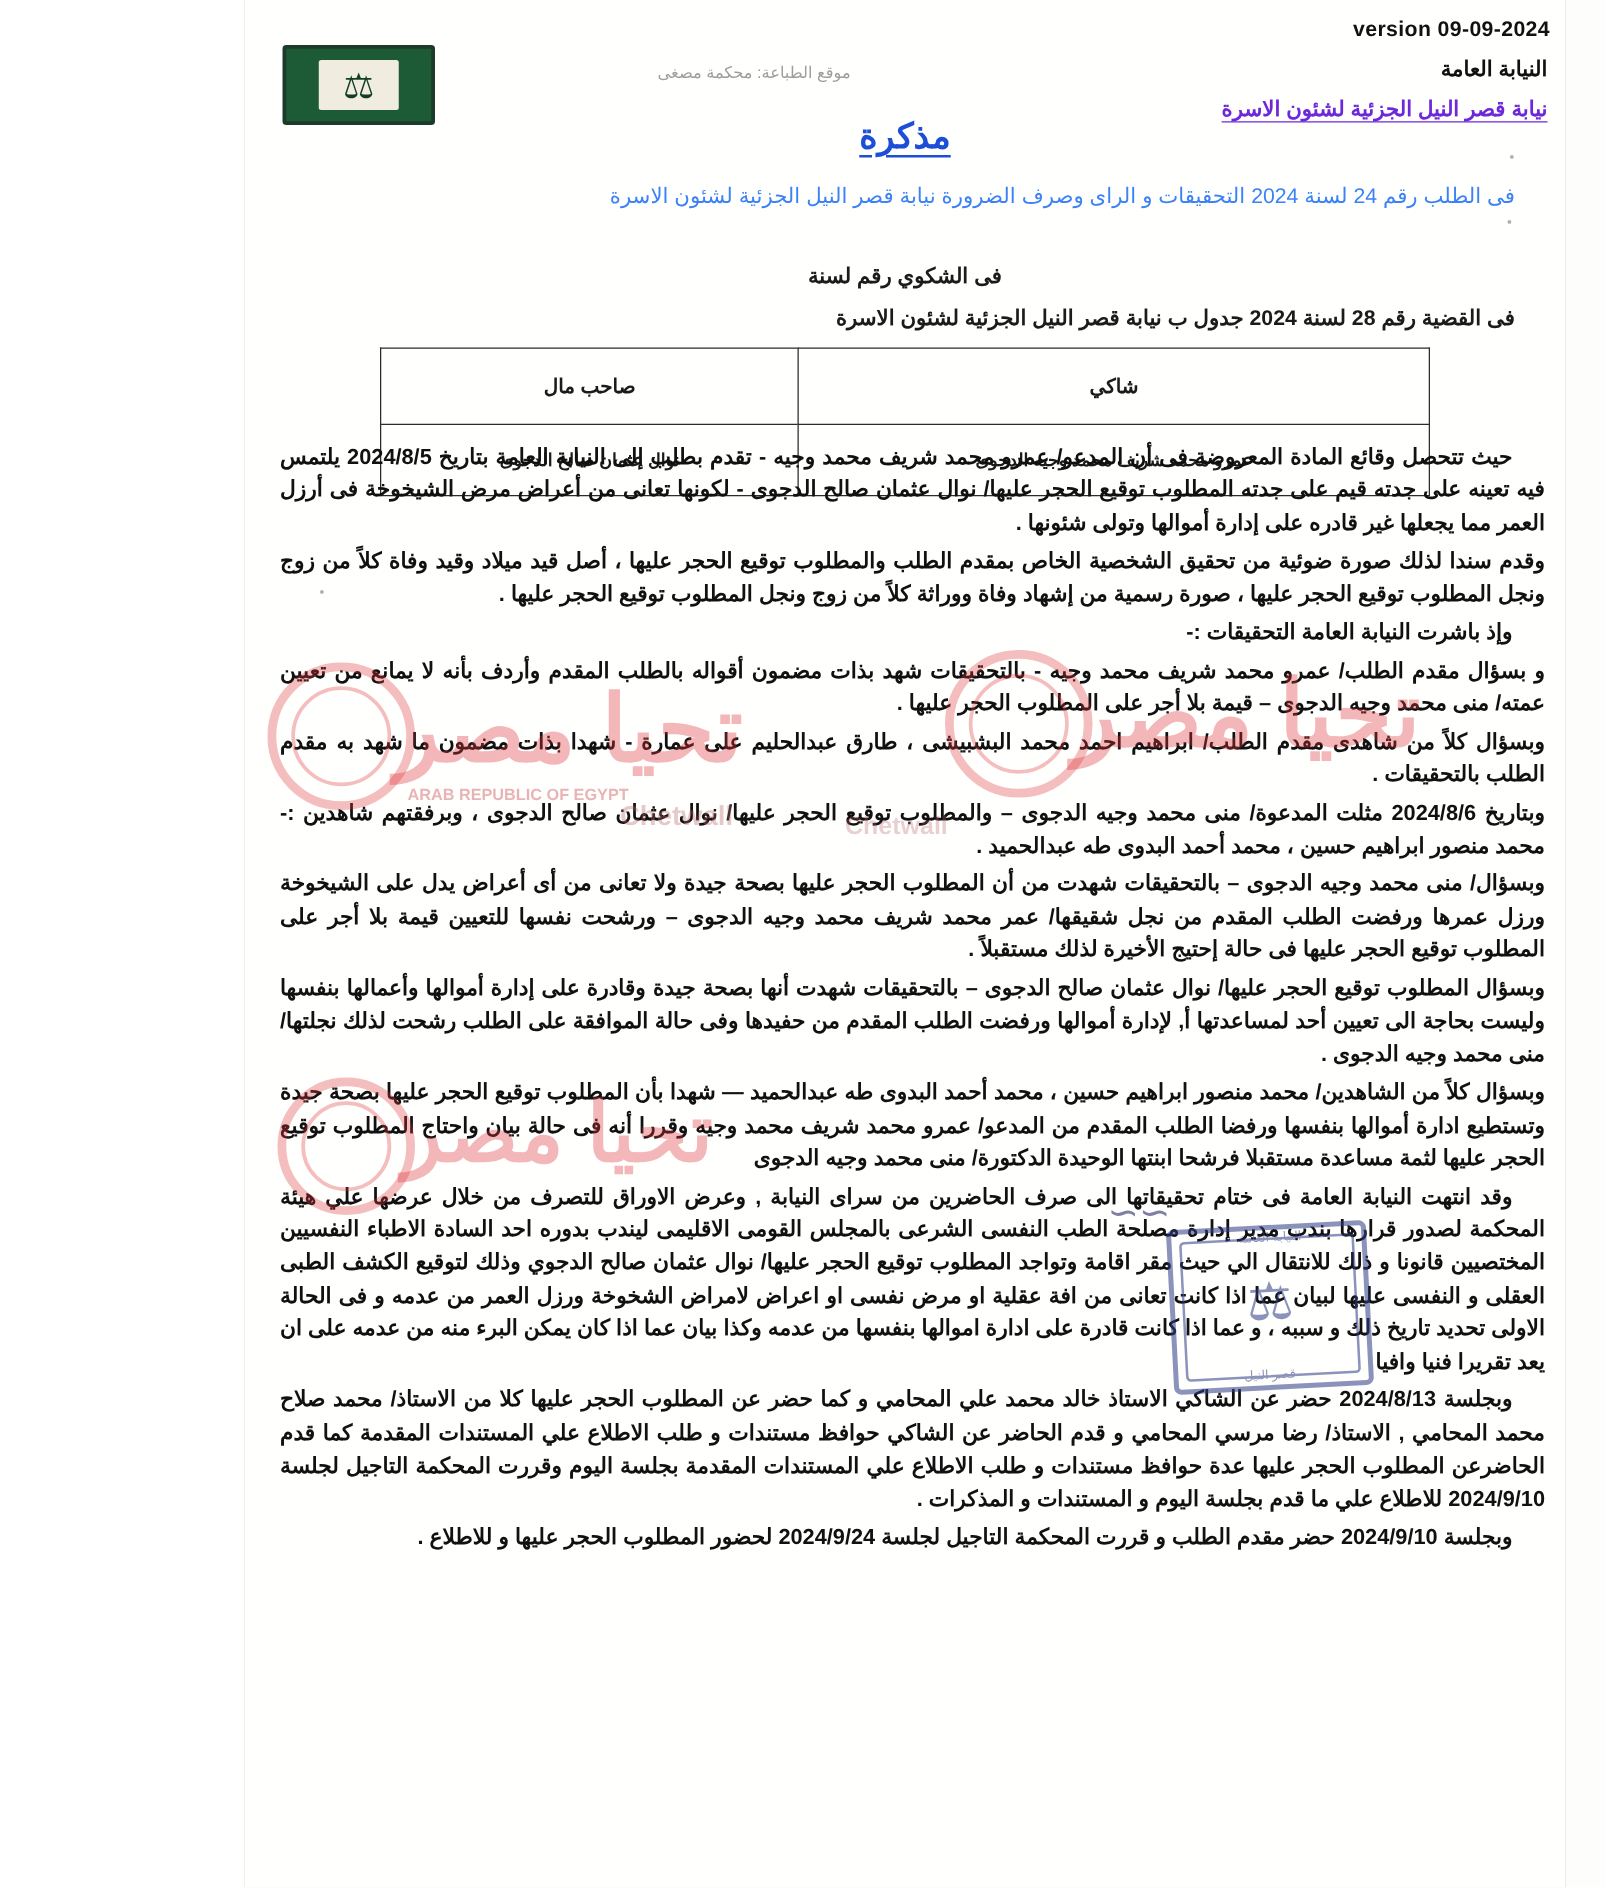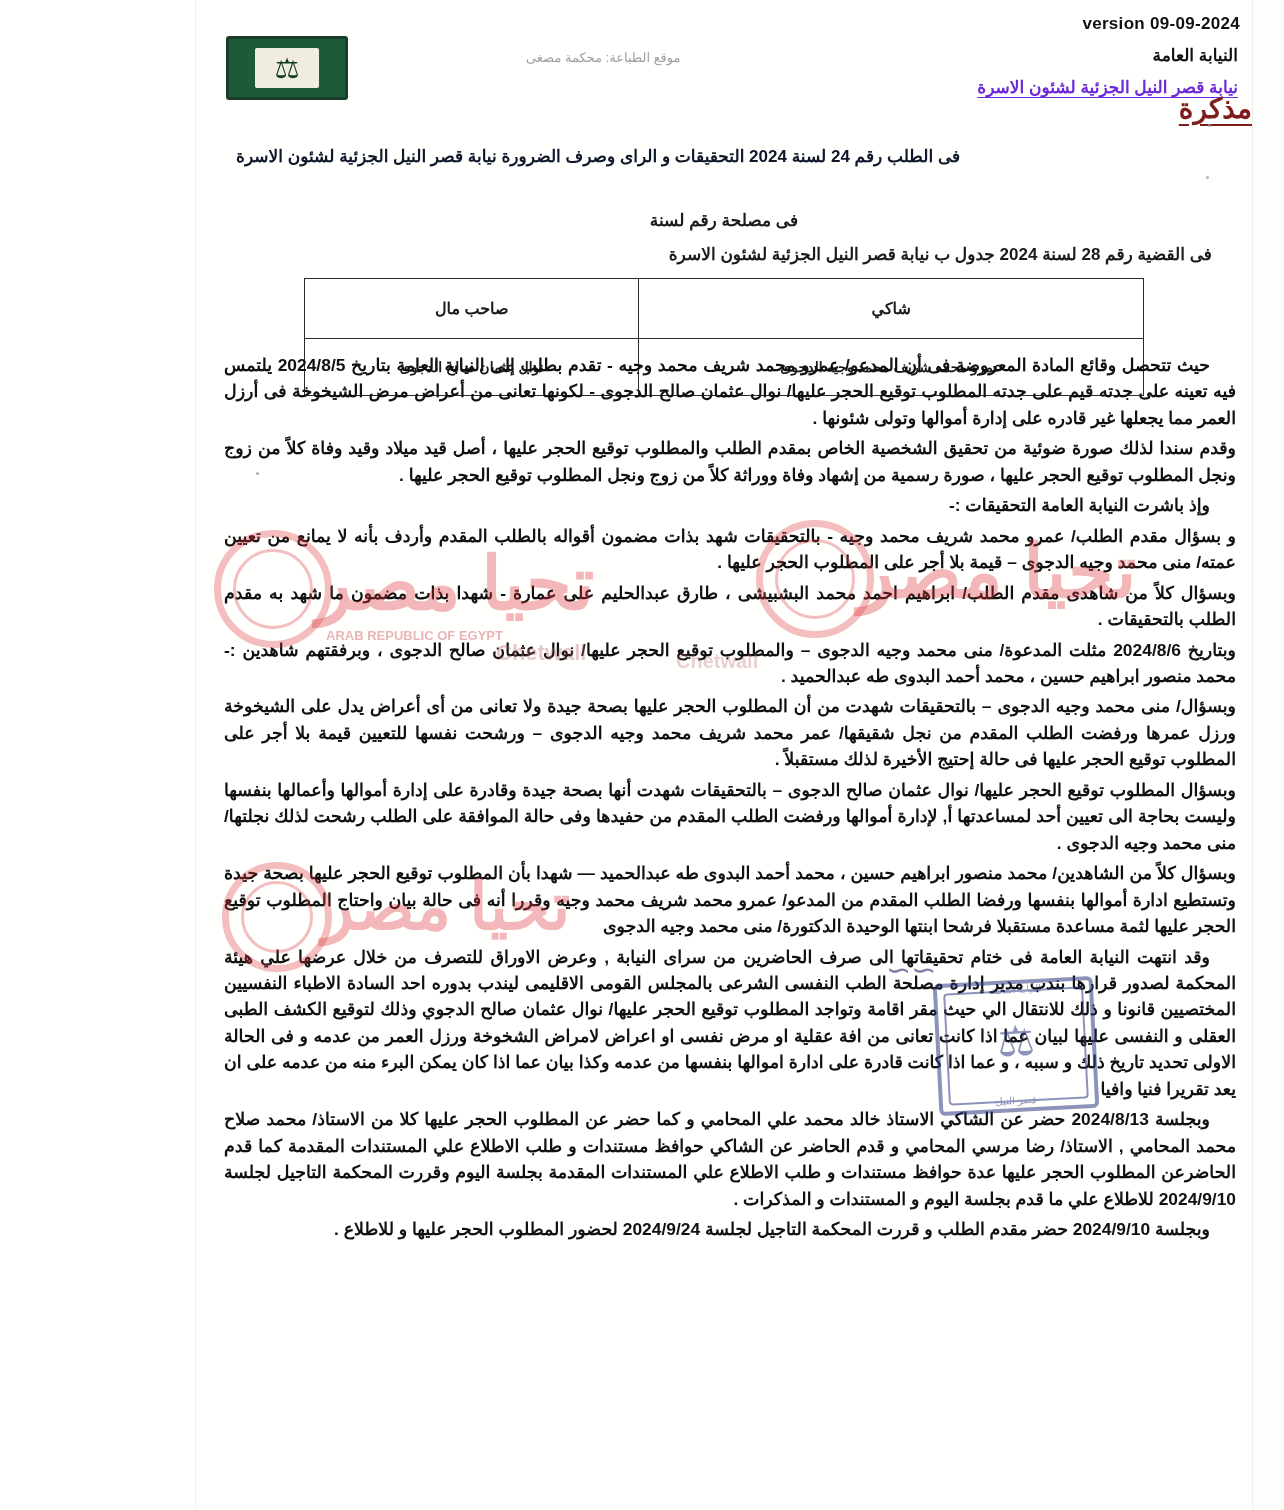--- a/index.html
+++ b/index.html
@@ -96,33 +96,34 @@
     top: 50px;
     font-size: 13px;
     color: #8d8d8d;
     opacity: .85;
     letter-spacing: .5px;
   }
   .doc-title {
     position: absolute;
     left: 0; right: 0;
     top: 92px;
+    text-align: center;
     font-size: 28px;
     font-weight: bold;
-    color: #7f1d1d;
+    color: #1d4ed8;
   }
   .doc-title u { text-underline-offset: 6px; }
   .subtitle1 {
     position: absolute;
     left: 40px; right: 40px;
     top: 146px;
-    text-align: left;
-    font-size: 17px;
-    font-weight: bold;
-    color: #0f172a;
+    text-align: right;
+    font-size: 17px;
+    font-weight: normal;
+    color: #3b82f6;
   }
   .subtitle2 {
     position: absolute;
     left: 40px; right: 40px;
     top: 210px;
     text-align: center;
     font-size: 17px;
     font-weight: bold;
   }
   .subtitle3 {
@@ -275,21 +276,21 @@
     <div class="scan-note">موقع الطباعة: محكمة مصغى</div>
 
     <div class="header-right">
       <div class="l1">النيابة العامة</div>
       <div class="l2">نيابة  قصر النيل الجزئية لشئون الاسرة</div>
     </div>
 
     <div class="doc-title"><u>مذكرة</u></div>
 
     <div class="subtitle1">فى الطلب رقم 24 لسنة 2024 التحقيقات و الراى وصرف الضرورة نيابة  قصر النيل الجزئية لشئون الاسرة</div>
-    <div class="subtitle2">فى مصلحة رقم  لسنة</div>
+    <div class="subtitle2">فى الشكوي رقم  لسنة</div>
     <div class="subtitle3">فى القضية رقم 28 لسنة 2024 جدول ب نيابة  قصر النيل الجزئية لشئون الاسرة</div>
 
     <table class="parties">
       <thead>
         <tr>
           <th>شاكي</th>
           <th>صاحب مال</th>
         </tr>
       </thead>
       <tbody>

